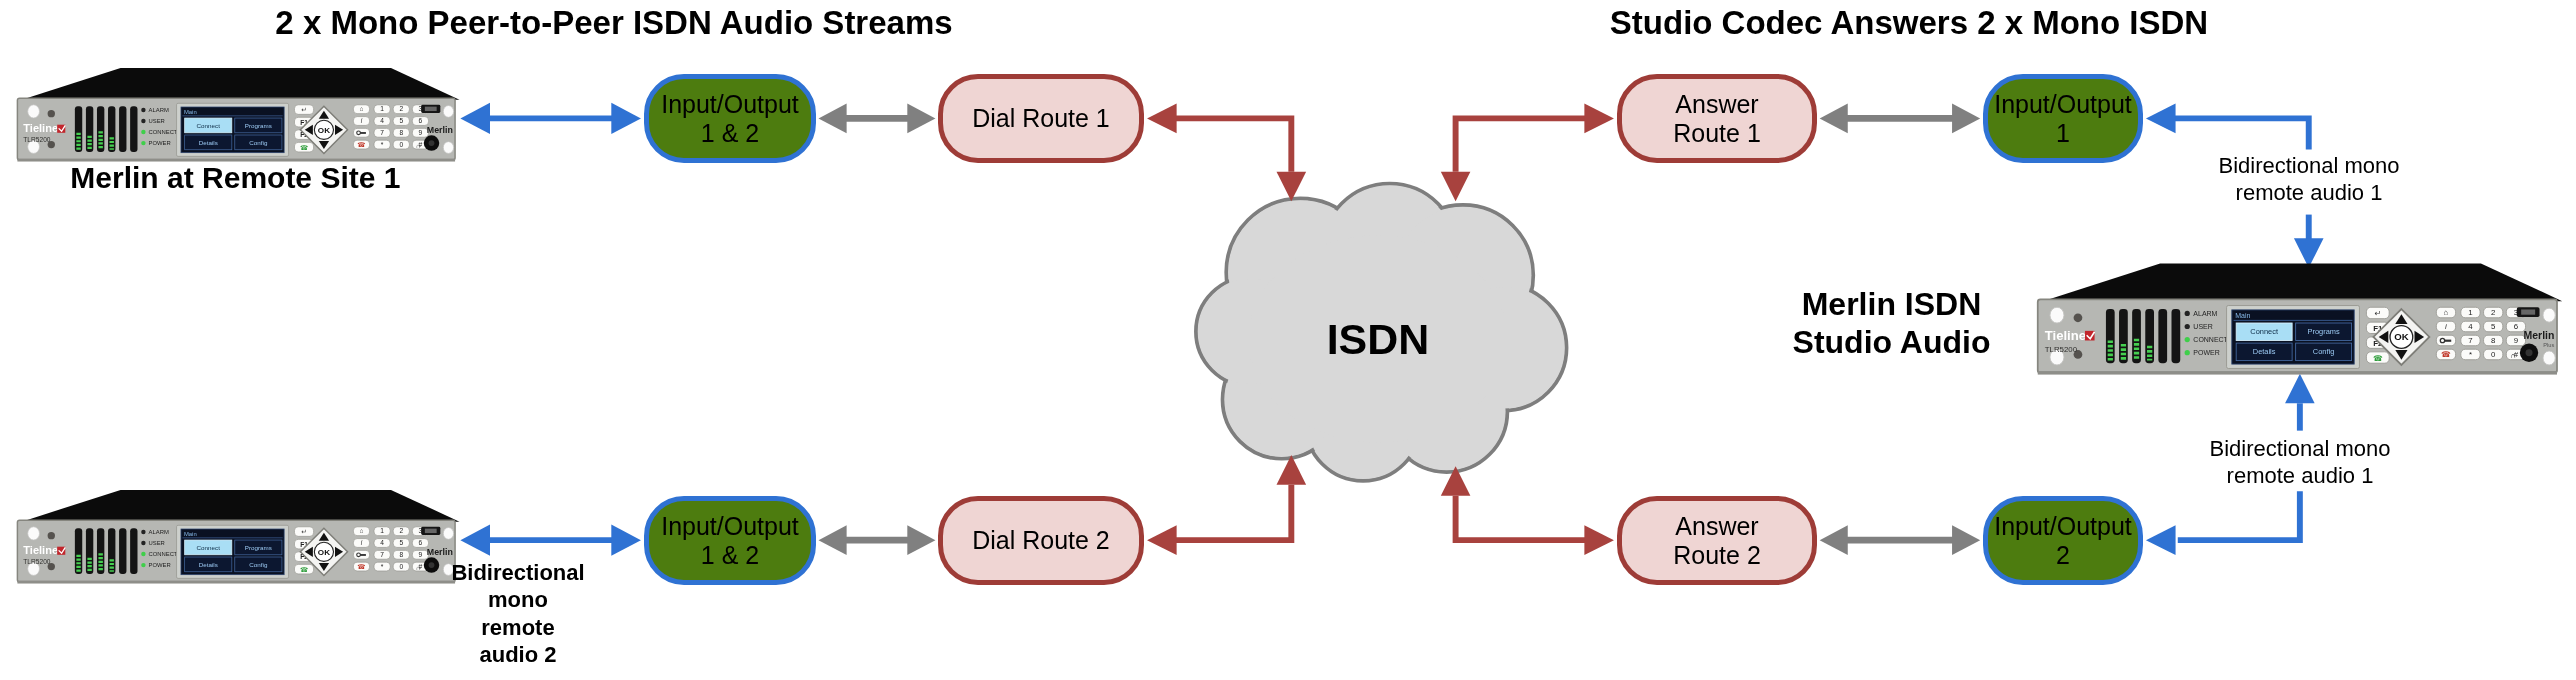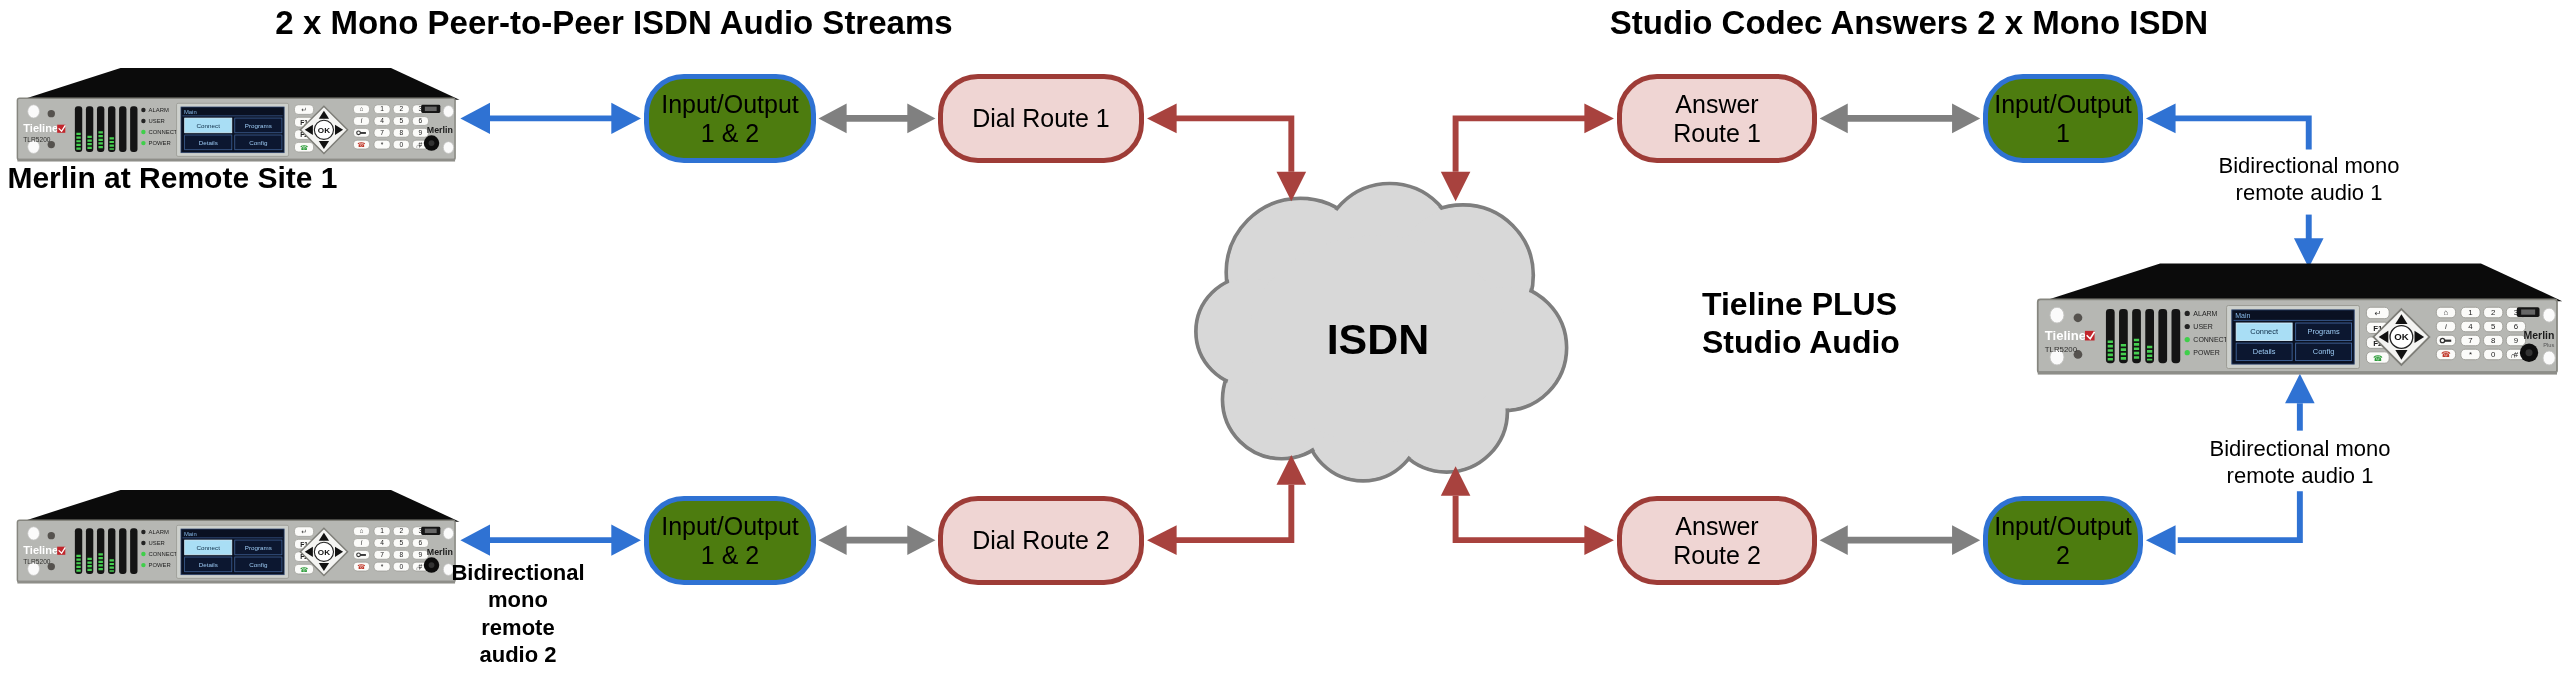--- a/index.html
+++ b/index.html
@@ -18,21 +18,21 @@
   .box.red{background:#efd5d3;border:5.2px solid #9e3c37;border-radius:40px;}
   #box-io12-top{left:644px;top:74px;width:172px;height:89px;}
   #box-dial1{left:938px;top:74px;width:206px;height:89px;}
   #box-answer1{left:1617px;top:74px;width:200px;height:89px;}
   #box-io1{left:1983px;top:74px;width:160px;height:89px;}
   #box-io12-bottom{left:644px;top:496px;width:172px;height:89px;}
   #box-dial2{left:938px;top:496px;width:206px;height:89px;text-align:center;}
   #box-answer2{left:1617px;top:496px;width:200px;height:89px;}
   #box-io2{left:1983px;top:496px;width:160px;height:89px;}
 
-  .caption{position:absolute;font-weight:bold;font-size:30px;text-align:left;}
+  .caption{position:absolute;font-weight:bold;font-size:30px;text-align:center;}
   #cap-remote1{left:7.4px;top:161px;width:456px;}
   #cap-remote2{left:7.4px;top:582px;width:456px;}
   #cap-studio{left:1702px;top:286px;width:379px;font-size:32px;line-height:1.18;}
 
   .note{position:absolute;font-size:22px;text-align:center;line-height:1.24;}
   #note-audio1{left:2161px;top:152px;width:296px;}
   #note-audio2-right{left:2152px;top:435px;width:296px;}
   #note-audio2-left{left:407px;top:559px;width:222px;font-weight:bold;}
 
   
@@ -535,21 +535,21 @@
       <text x="554" y="112" class="t-glyph">∩</text>
       <circle cx="572" cy="106" r="10.5" fill="#0d0d0d"></circle>
       <circle cx="572" cy="106" r="4" fill="#333"></circle>
     </g>
     <text x="601" y="90" class="t-badge">Merlin</text>
     <text x="601" y="99" class="t-badge-sub">Plus</text>
   </svg>
 
   <div class="caption" id="cap-remote1">Merlin at Remote Site 1</div>
   <div class="caption" id="cap-studio">
-    <div>Tieline PLUS</div>
+    <div>Merlin ISDN</div>
     <div>Studio Audio</div>
   </div>
 
   <div class="note" id="note-audio1">
     <div>Bidirectional mono</div>
     <div>remote audio 1</div>
   </div>
   <div class="note" id="note-audio2-right">
     <div>Bidirectional mono</div>
     <div>remote audio 1</div>

